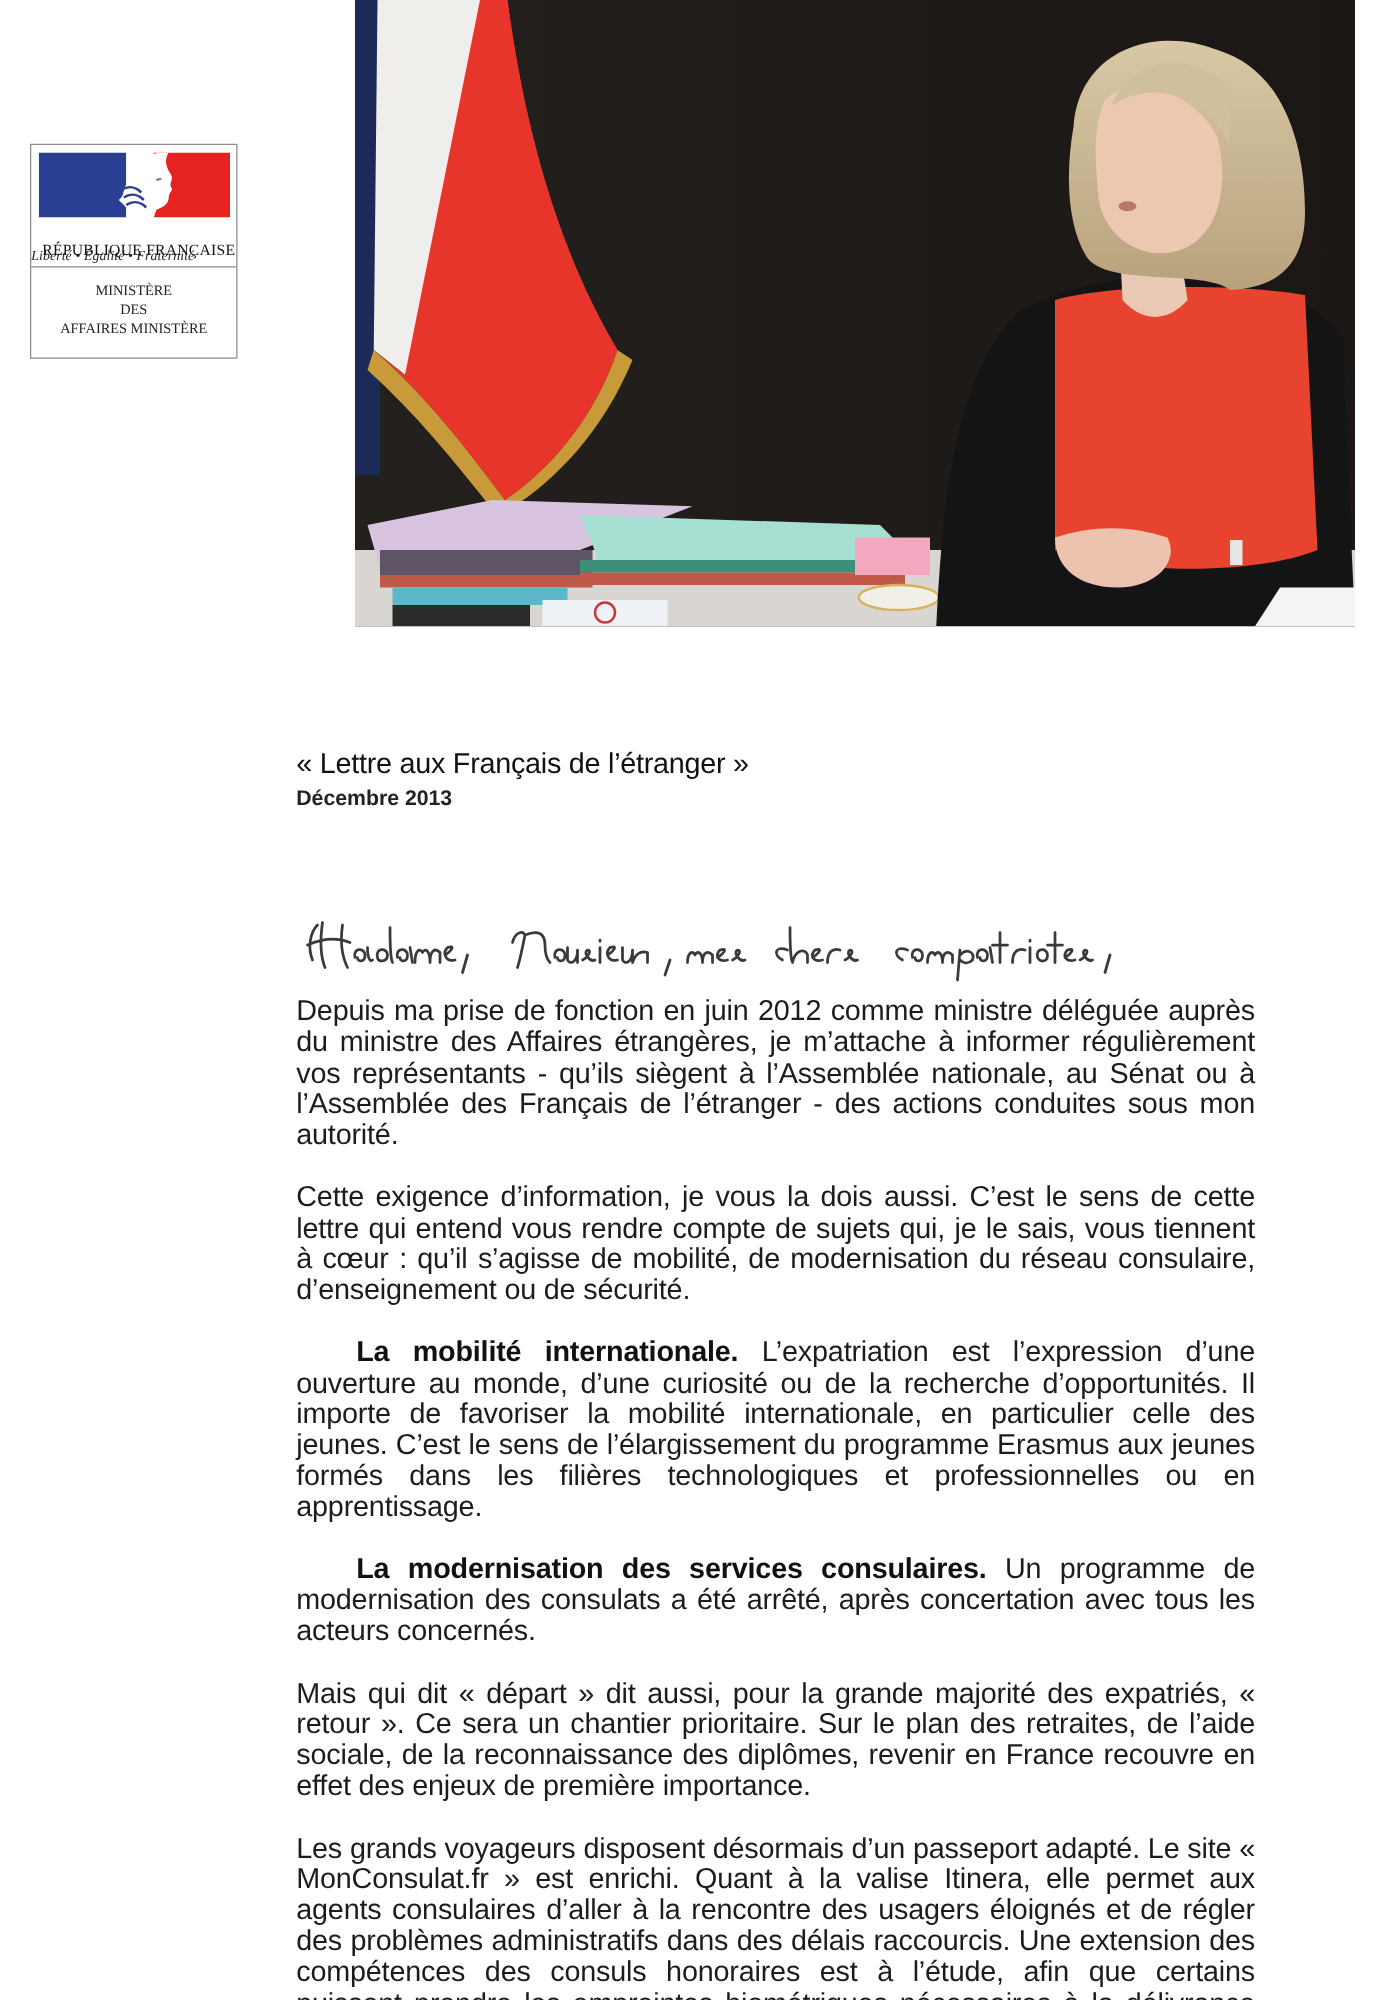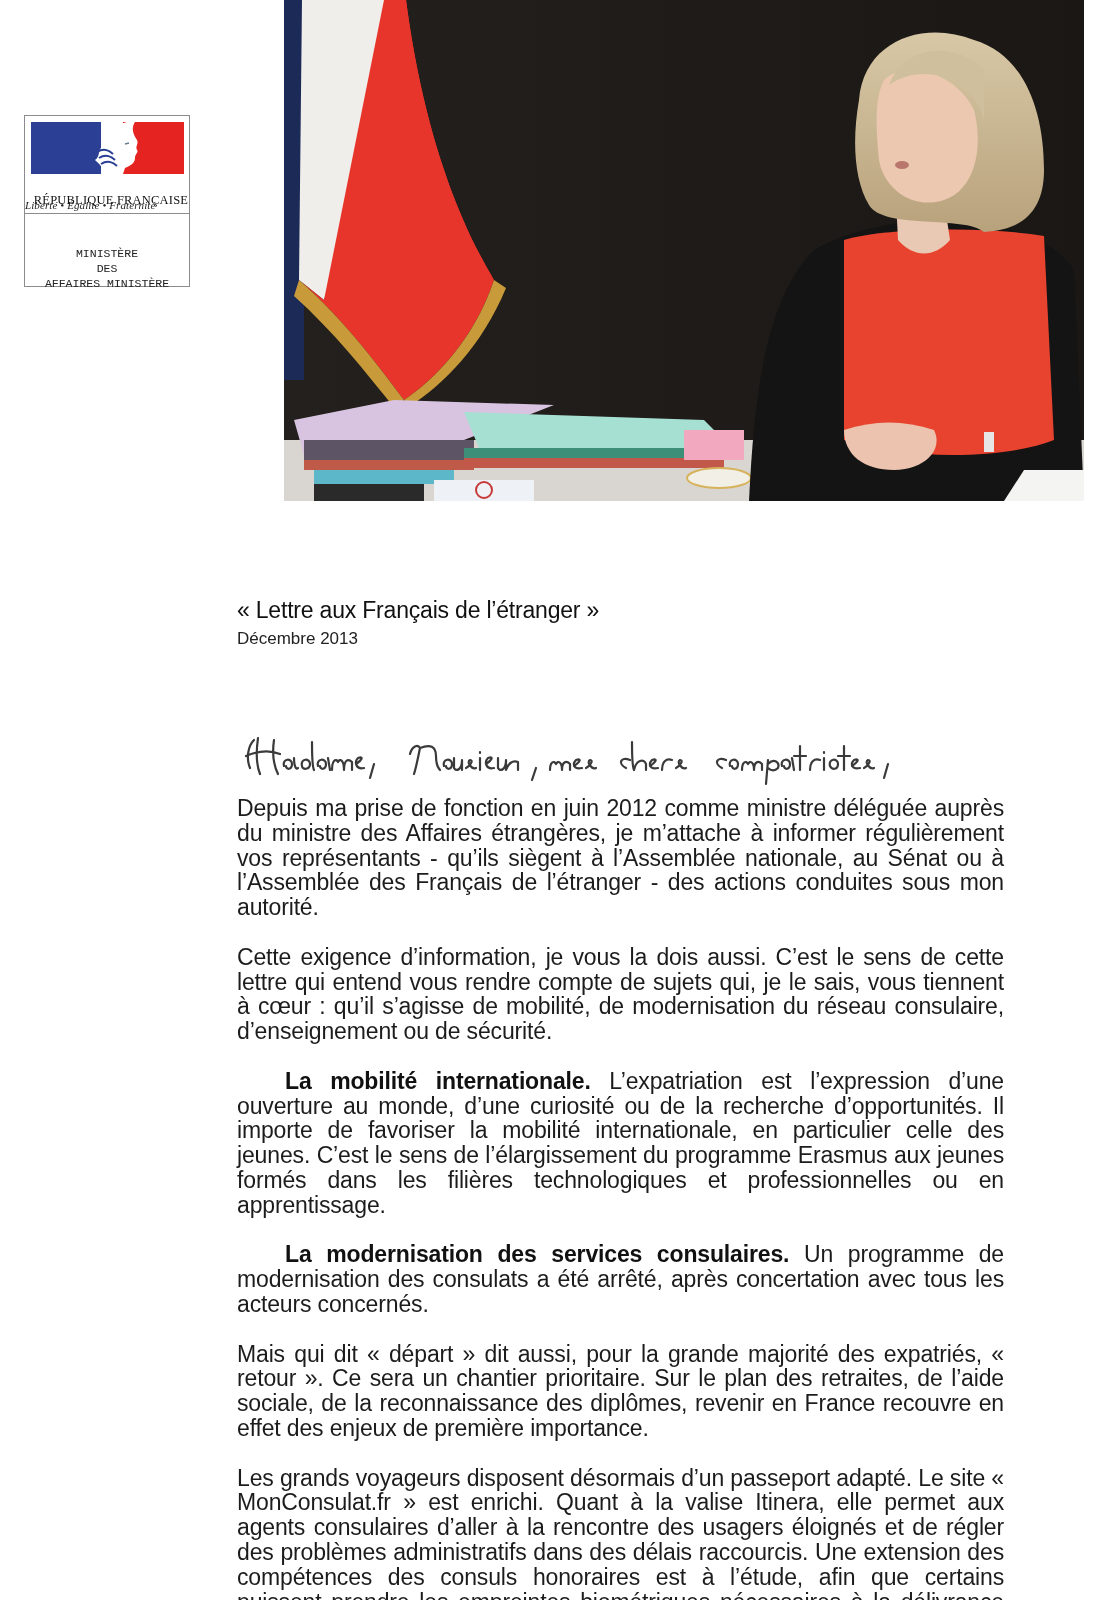--- a/index.html
+++ b/index.html
@@ -29,40 +29,40 @@
     .logo-rf {
       position: absolute; left: 8px; right: 0; top: 77px; text-align: center;
       font-family: "Liberation Serif", "DejaVu Serif", serif; font-size: 12.5px;
       color: #111; letter-spacing: 0.2px; font-variant: small-caps;
     }
     .logo-divider {
       position: absolute; left: 0; right: 0; top: 97px; height: 1px; background: #8c8c8c;
     }
     .logo-ministry {
       position: absolute; left: 0; right: 0; top: 110px; text-align: center;
-      font-family: Liberation Mono, monospace; font-size: 11.5px;
-      line-height: 15px; color: #222; margin-top: 20px;
+      font-family: Liberation Serif, serif; font-size: 11.5px;
+      line-height: 15px; color: #222;
     }
 
     
     .photo {
       position: absolute; left: 284px; top: 0; width: 800px; height: 501px;
       background: #1e1b19; overflow: hidden;
     }
     .photo svg { width: 100%; height: 100%; display: block; }
 
     
     .title {
       position: absolute; left: 237px; top: 597px;
       font-family: "Liberation Sans", "DejaVu Sans", sans-serif; font-weight: normal;
       font-size: 23px; color: #111; letter-spacing: -0.2px;
     }
     .date {
       position: absolute; left: 237px; top: 629px;
-      font-size: 17px; color: #222;
+      font-size: 17px; color: #222; font-weight: bold;
     }
 
     
     .salutation {
       position: absolute; left: 240px; top: 728px; width: 660px; height: 60px;
     }
     .salutation svg { width: 100%; height: 100%; }
 
     
     .body-text {

